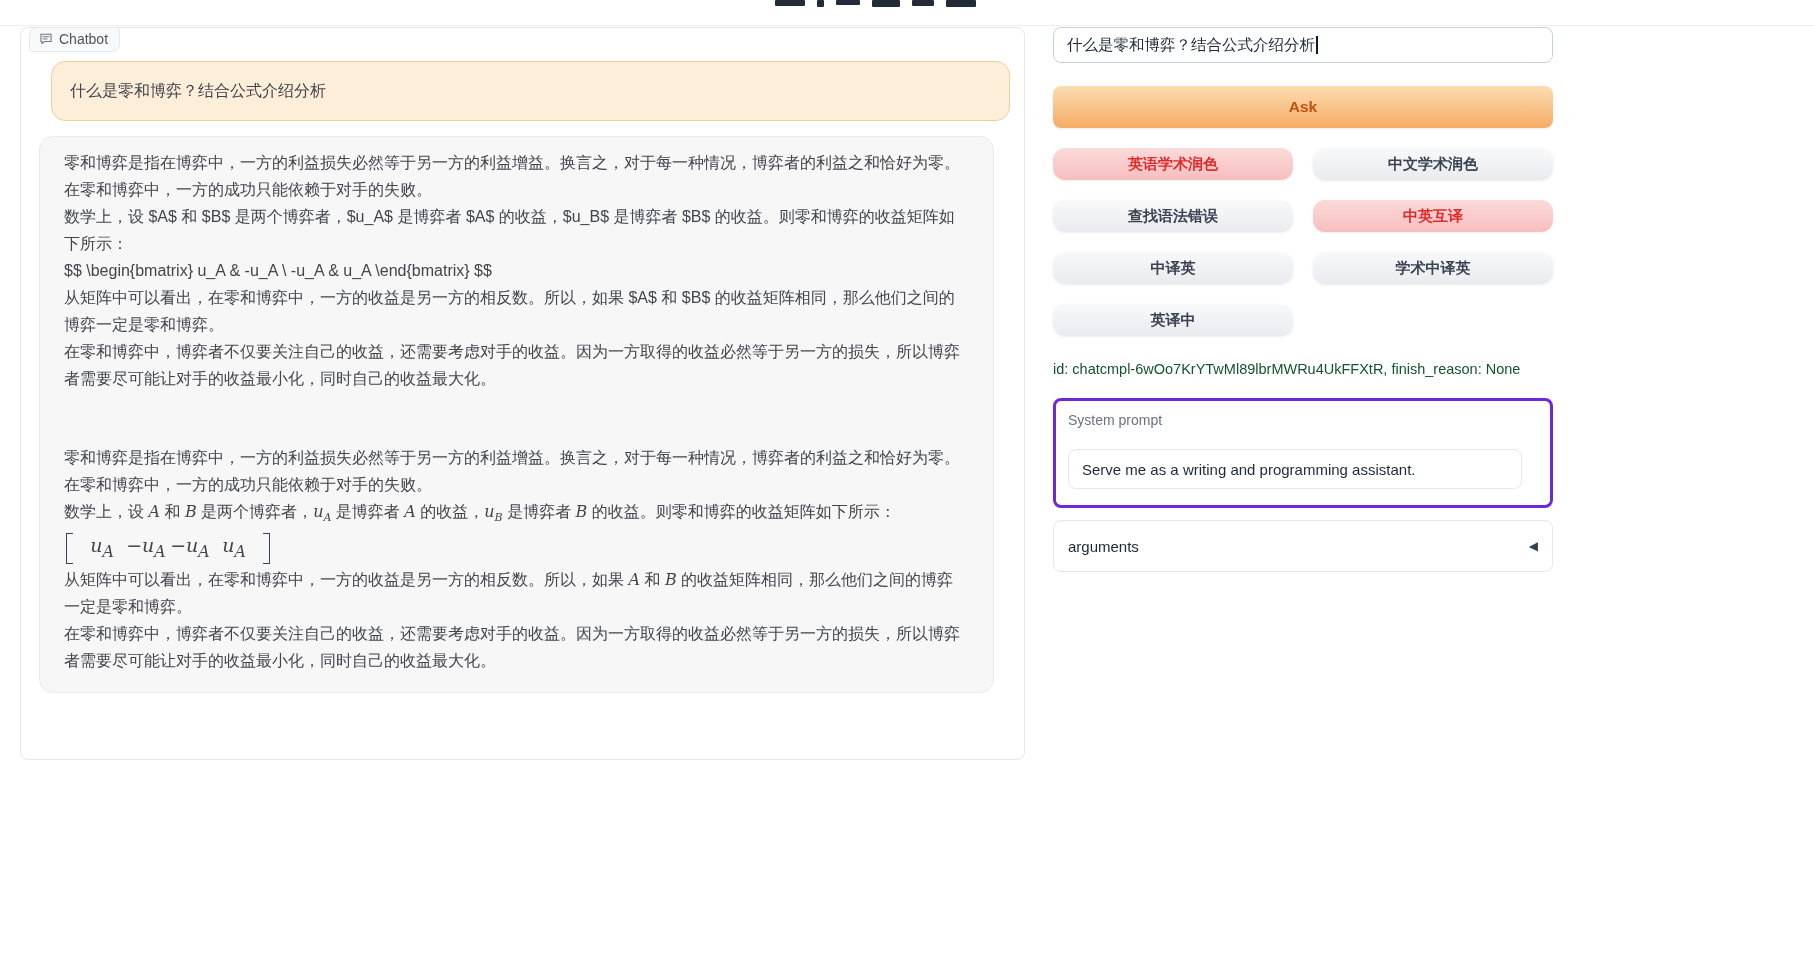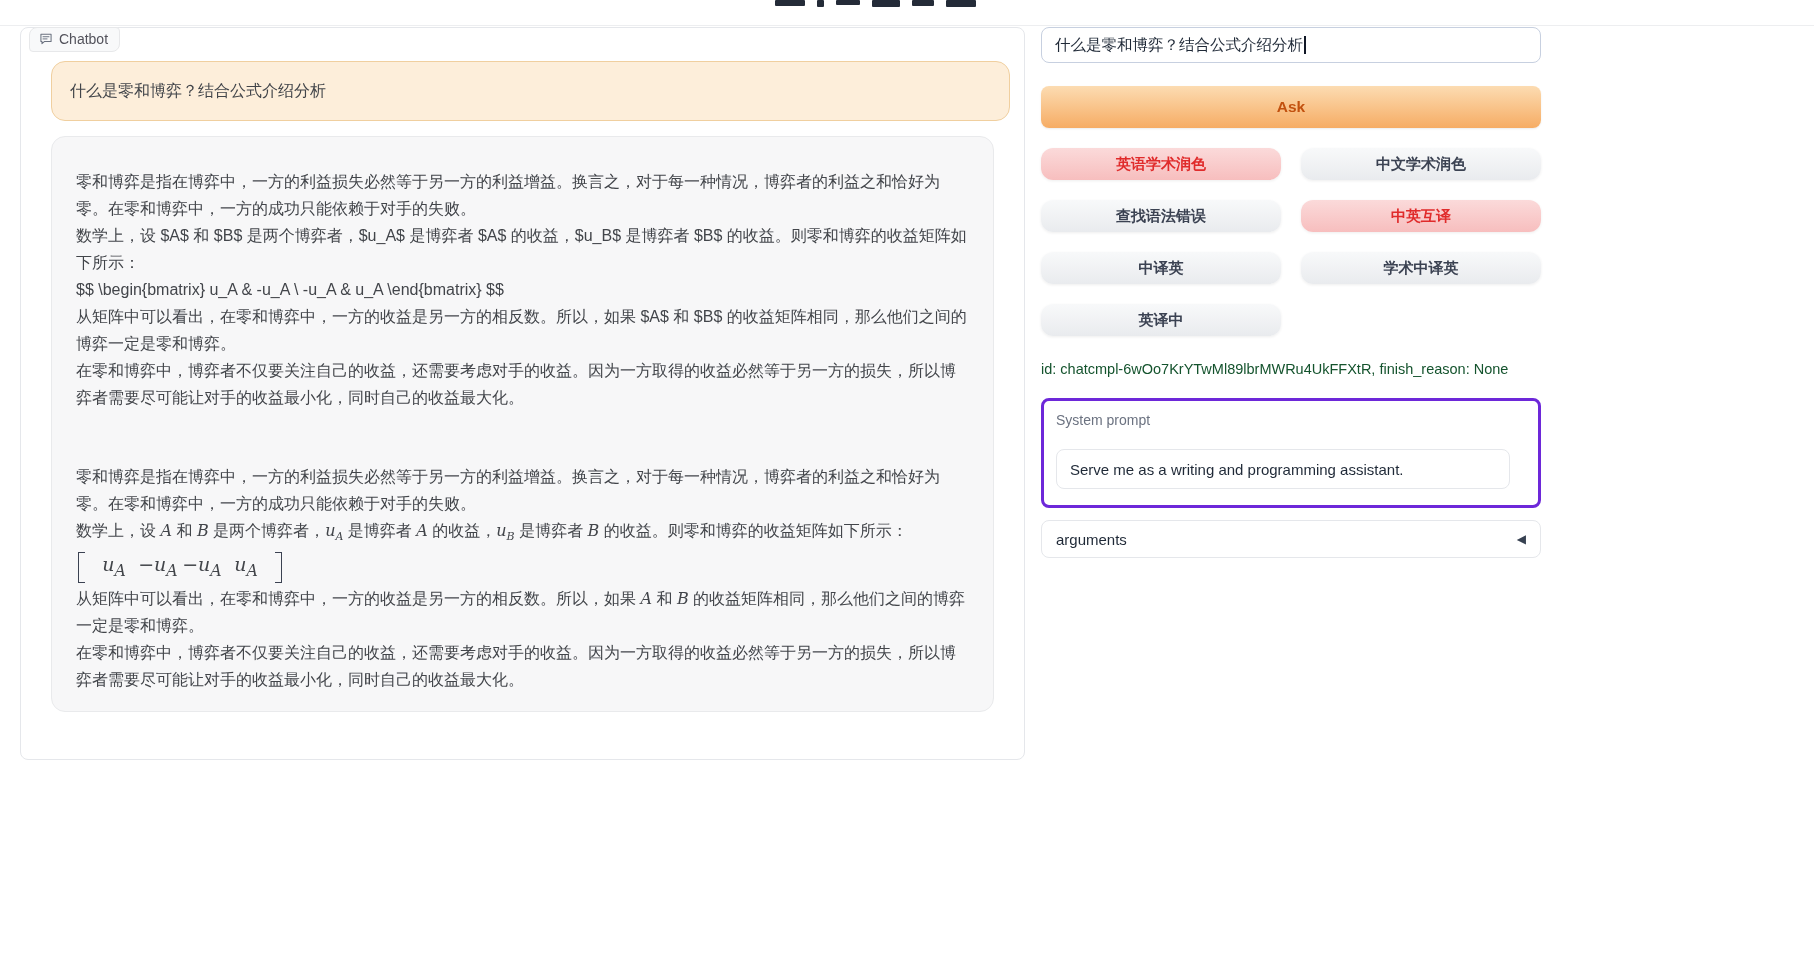--- a/index.html
+++ b/index.html
@@ -5,33 +5,33 @@
   html,body{margin:0;padding:0;}
   body{
     width:1814px;height:961px;position:relative;background:#ffffff;
     font-family:"Liberation Sans",sans-serif;overflow:hidden;color:#42454A;
   }
   
   .clipped-heading{position:absolute;top:0;left:775px;width:250px;height:8px;display:flex;gap:12px;align-items:flex-start;overflow:hidden;}
   .clipped-heading .mark{background:#242B38;border-radius:1px;}
   .top-divider{position:absolute;top:25px;left:0;width:1814px;border-top:1px solid #EDEEF0;}
 
-  .app{position:absolute;top:27px;left:20px;display:flex;gap:16px;align-items:flex-start;}
+  .app{position:absolute;top:27px;left:20px;display:flex;gap:28px;align-items:flex-start;}
 
   
   .chat-panel{width:1005px;height:733px;background:#fff;border:1px solid #E5E7EB;border-radius:8px;position:relative;box-sizing:border-box;}
   .chat-label{position:absolute;top:-1px;left:8px;display:flex;align-items:center;gap:6px;
     padding:3px 11px 4px 9px;background:#F8F9FA;border:1px solid #E7E8EA;
     border-radius:8px 4px 8px 4px;font-size:14px;color:#52525B;}
   .chat-label svg{display:block;}
   .messages{padding:33px 14px 0 14px;}
   .msg-user{margin-left:16px;background:#FDEEDA;border:1px solid #F0CF9F;border-radius:14px;
     padding:17px 18px;font-size:16px;line-height:24px;color:#42454A;}
-  .msg-bot{margin:15px 16px 0 16px;background:#F7F7F8;border:1px solid #E9EAEC;border-radius:14px;
-    padding:31px 24px 18px 24px;font-size:16px;line-height:27px;color:#42454A;}
+  .msg-bot{margin:15px 16px 0 4px;background:#F7F7F8;border:1px solid #E9EAEC;border-radius:14px;
+    padding:12px 24px 18px 24px;font-size:16px;line-height:27px;color:#42454A;}
   .msg-bot p{margin:0;}
   .copy-rendered{margin-top:52px;}
   .mi{font-family:"DejaVu Serif",serif;font-style:italic;}
   .mi sub{font-family:"DejaVu Serif",serif;font-style:italic;font-size:11px;}
   
   .bmatrix{display:inline-flex;flex-direction:row;position:relative;padding:3px 14px;margin:2px 0 2px 2px;
     font-family:"DejaVu Serif",serif;font-style:italic;font-size:19px;line-height:19px;}
   .bmatrix::before{content:"";position:absolute;left:0;top:0;bottom:0;width:6px;
     border:1.6px solid #3B4252;border-right:none;}
   .bmatrix::after{content:"";position:absolute;right:0;top:0;bottom:0;width:6px;
@@ -51,21 +51,21 @@
   .btn-grid{margin-top:20px;display:grid;grid-template-columns:1fr 1fr;column-gap:20px;row-gap:20px;}
   .qbtn{height:32px;border:none;border-radius:12px;cursor:pointer;font-weight:700;font-size:15px;
     font-family:"Liberation Sans",sans-serif;box-shadow:0 1px 3px rgba(0,0,0,.07);}
   .qbtn.gray{background:linear-gradient(180deg,#F8F9FA 0%,#E9EBEE 100%);color:#3B4252;}
   .qbtn.pink{background:linear-gradient(180deg,#FBDADA 0%,#F7BEBE 100%);color:#E02B2B;}
   .status-line{margin-top:25px;font-size:14.5px;color:#14532d;}
   .sys-group{margin-top:21px;border:3px solid #6d28d9;border-radius:8px;padding:11px 28px 16px 12px;background:#fff;}
   .sys-label{font-size:14px;color:#6B7280;}
   .sys-input{box-sizing:border-box;margin-top:21px;height:40px;border:1px solid #E5E7EB;border-radius:8px;
     padding:0 13px;display:flex;align-items:center;font-size:15px;color:#1F2937;background:#fff;}
-  .accordion{margin-top:12px;box-sizing:border-box;height:38px;border:1px solid #E5E7EB;border-radius:8px;
+  .accordion{margin-top:12px;box-sizing:border-box;height:52px;border:1px solid #E5E7EB;border-radius:8px;
     display:flex;align-items:center;justify-content:space-between;padding:0 14px;background:#fff;cursor:pointer;}
   .acc-label{font-size:15px;color:#1F2937;}
   .acc-arrow{font-size:12px;color:#374151;}
 </style>
 </head>
 <body>
 
 <div class="clipped-heading">
   <div class="mark" style="width:30px;height:6px"></div>
   <div class="mark" style="width:7px;height:7px"></div>

